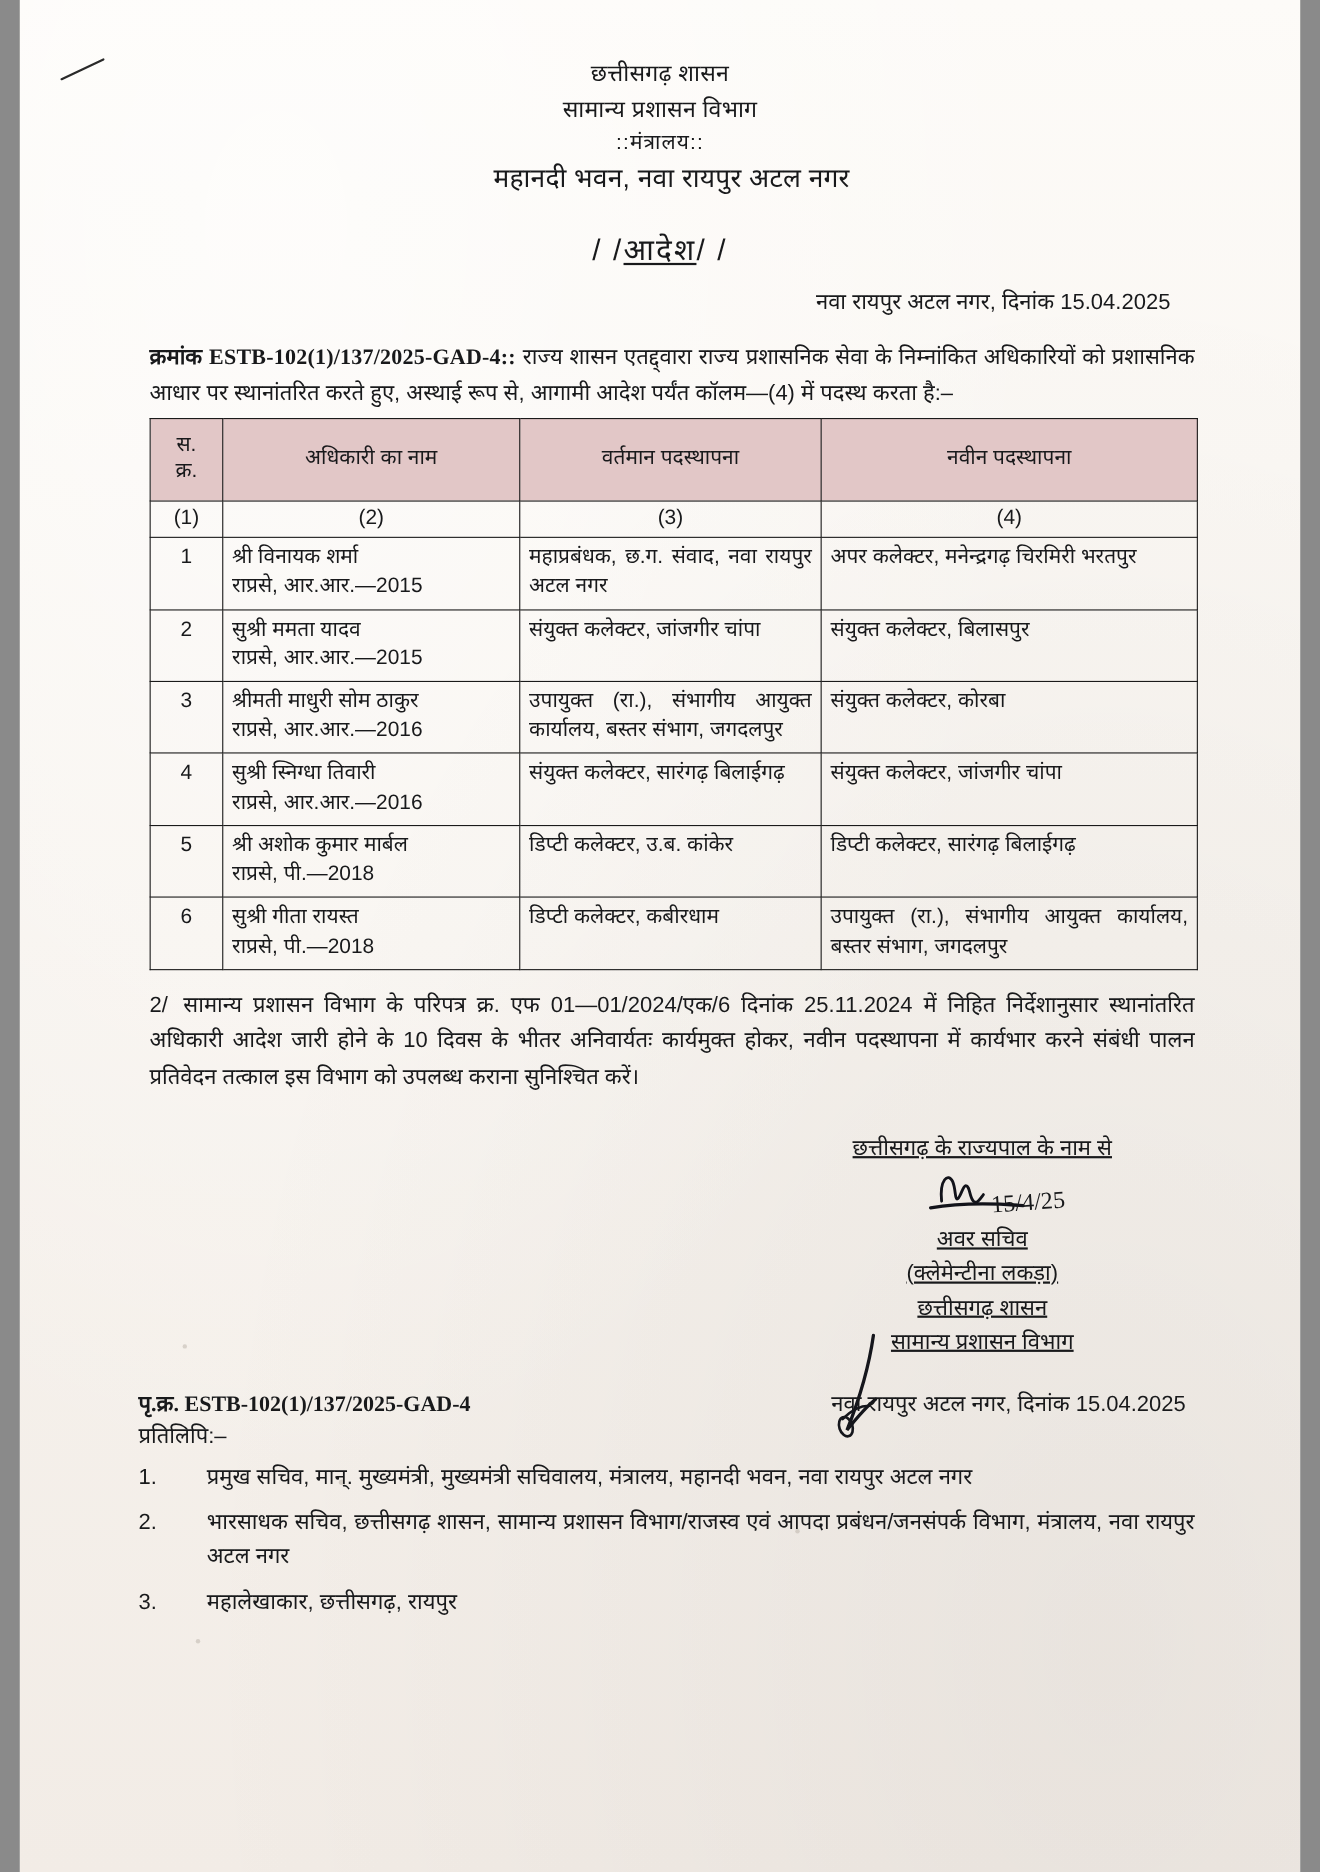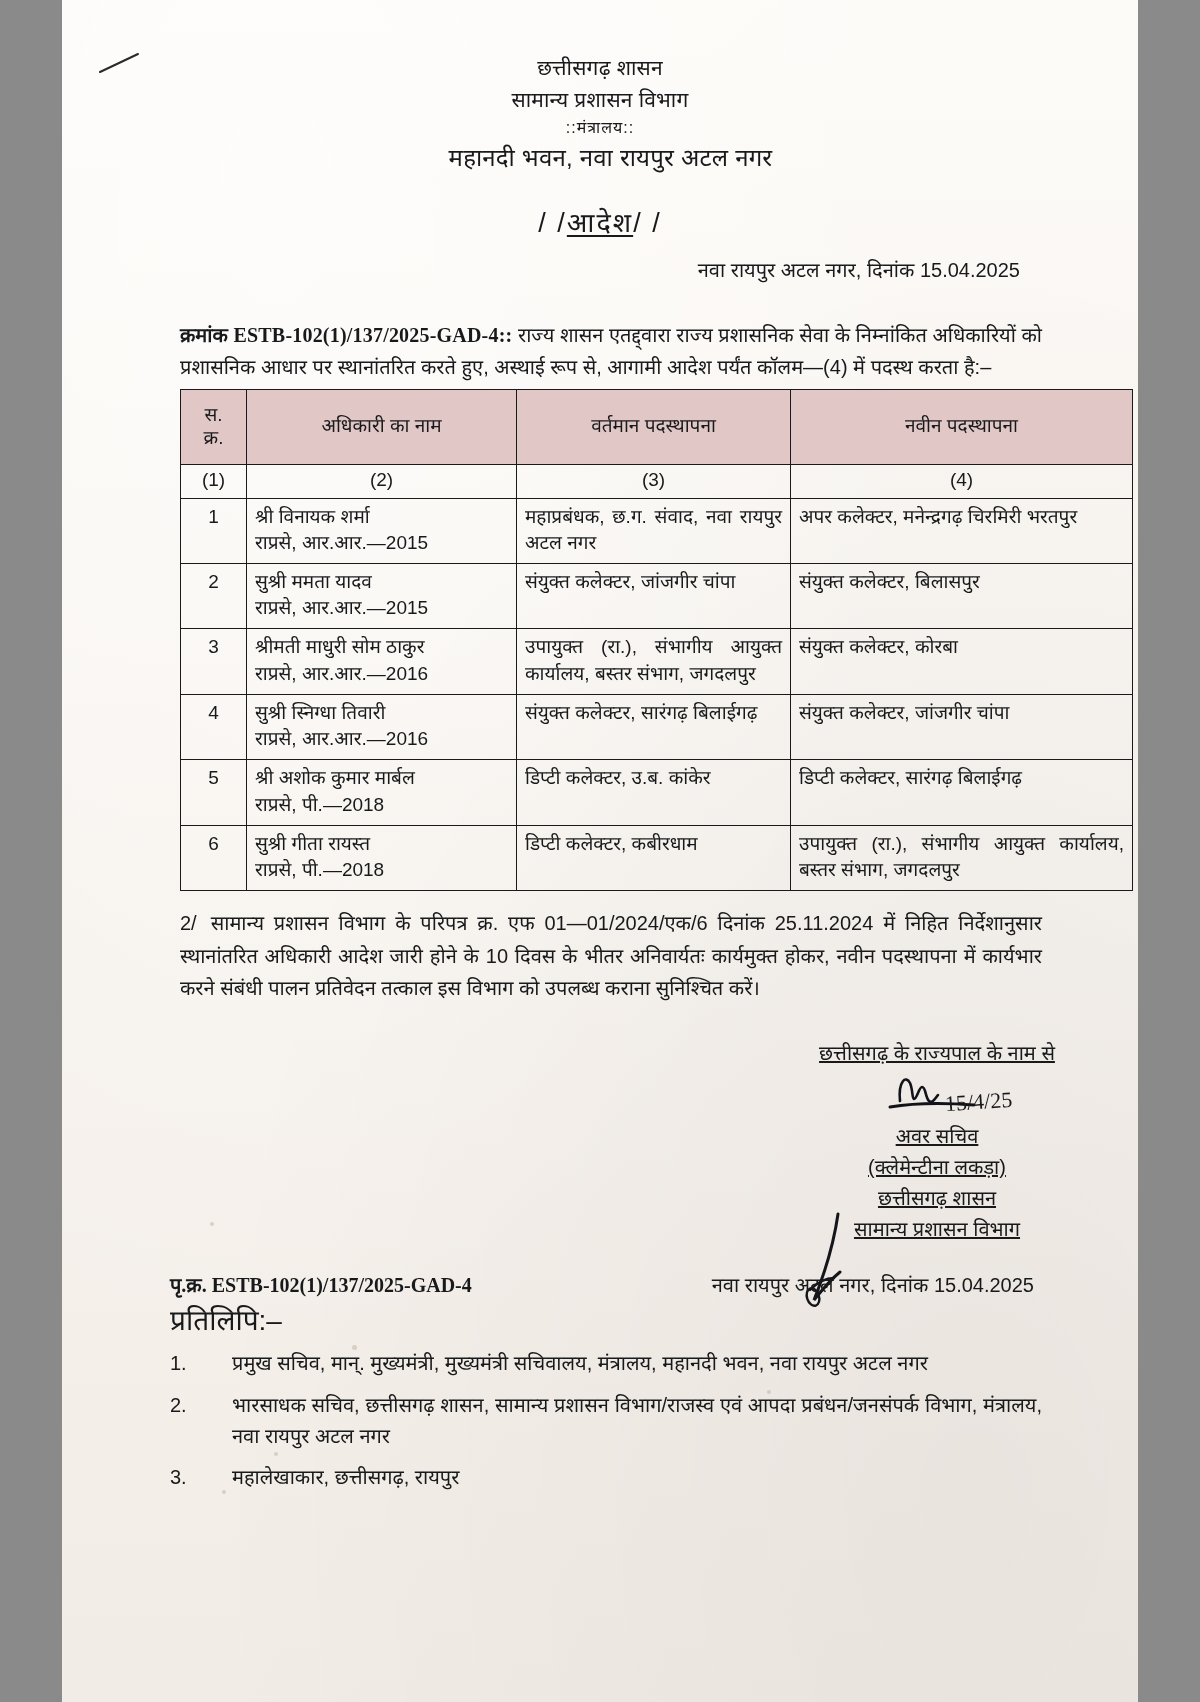--- a/index.html
+++ b/index.html
@@ -2,21 +2,21 @@
 <html><head>
 <meta charset="utf-8">
 <style>
   html, body {
     margin: 0;
     padding: 0;
     background: #8a8a8a;
   }
   .page {
     position: relative;
-    width: 1076px;
+    width: 1164px;
     height: 1702px;
     margin: 0 auto;
     background: #fbf8f4;
     font-family: "Liberation Sans", "DejaVu Sans", sans-serif;
     color: #18191b;
     overflow: hidden;
     box-sizing: border-box;
   }
   
   .page::before {
@@ -42,40 +42,40 @@
 
   .hdr {
     text-align: center;
     padding-top: 52px;
     line-height: 1.52;
   }
   .hdr div {
     font-size: 21px;
     letter-spacing: .2px;
   }
-  .hdr .l3 { font-size: 16px; letter-spacing: 1px; }
+  .hdr .l3 { font-size: 19px; letter-spacing: 1px; }
   .hdr .l4 { font-size: 24px; padding-left: 21px; }
 
   .order-word {
     text-align: center;
     margin-top: 26px;
     font-size: 27px;
     letter-spacing: 2px;
   }
   .order-word u { text-underline-offset: 3px; }
 
   .place-date {
     text-align: right;
     margin-top: 16px;
     padding-right: 118px;
     font-size: 20px;
   }
 
   .para1 {
-    margin: 36px 96px 0 118px;
+    margin: 22px 96px 0 118px;
     font-size: 20px;
     line-height: 1.62;
     text-align: justify;
     text-justify: inter-word;
   }
   .para1 .crm { font-weight: 700; }
   .para1 .memo {
     font-family: "Liberation Serif", "DejaVu Serif", serif;
     font-weight: 700;
     font-size: 20px;
@@ -166,21 +166,21 @@
     justify-content: space-between;
     align-items: flex-start;
   }
   .pk {
     font-family: "Liberation Serif", "DejaVu Serif", serif;
     font-weight: 700;
     font-size: 20px;
   }
   .pk .hi { font-family: Liberation Serif, serif; }
   .foot-date { font-size: 20px; padding-right: 8px; }
-  .pratilipi { font-size: 28px; margin-top: 2px; }
+  .pratilipi { font-size: 20px; margin-top: 2px; }
 
   ol.copies {
     list-style: none;
     margin: 10px 0 0 0;
     padding: 0;
     font-size: 20px;
   }
   ol.copies li {
     display: flex;
     margin-bottom: 10px;

